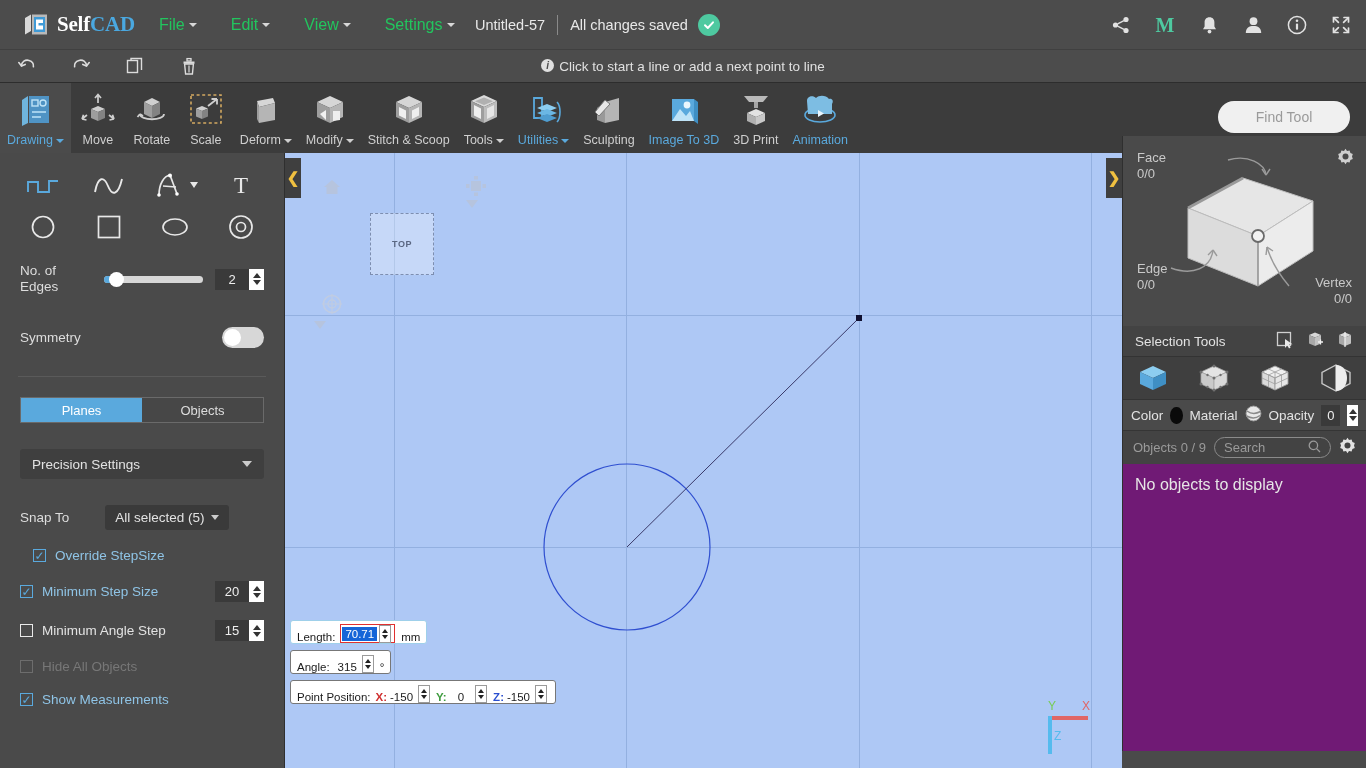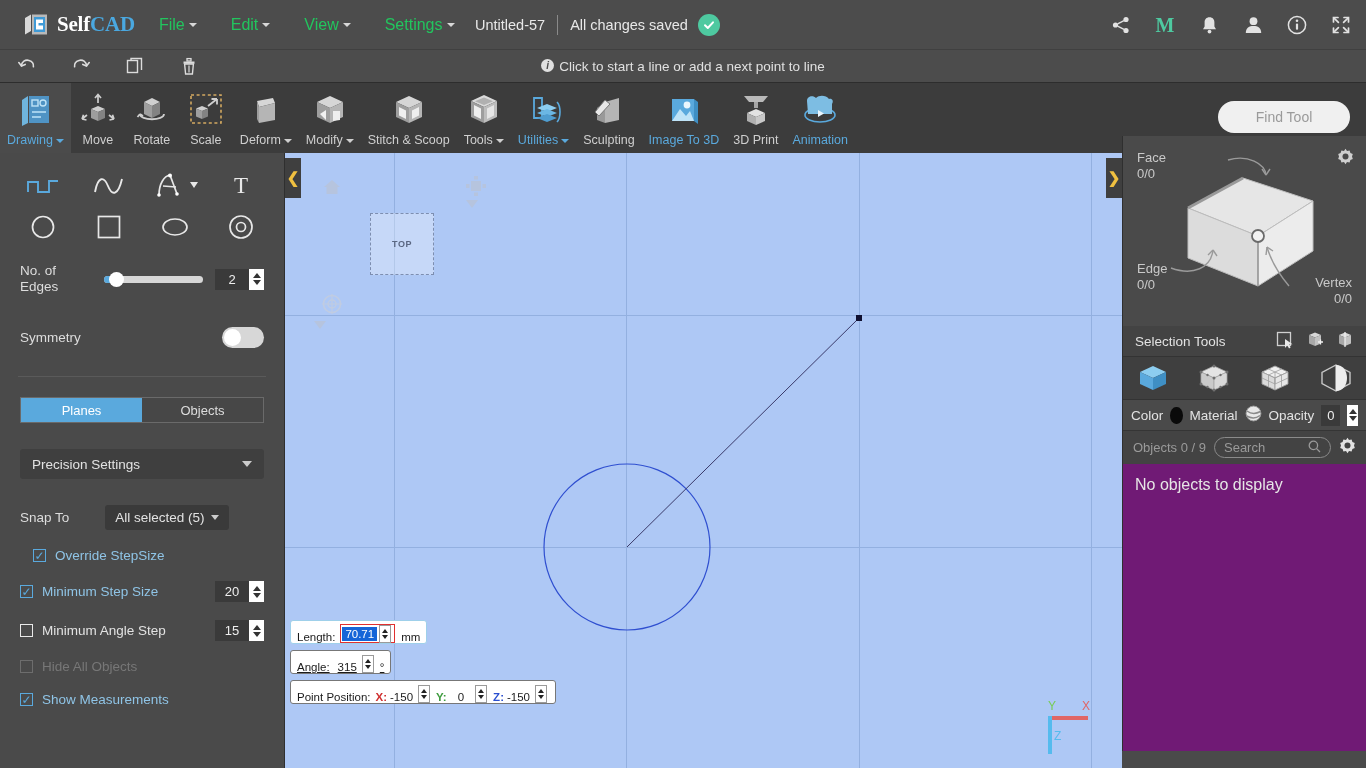--- a/index.html
+++ b/index.html
@@ -717,21 +717,21 @@
       <span class="chip-redbox">
         <span class="chip-val sel">70.71</span>
         <span class="mini-spin">
           <span class="ms-up"></span>
           <span class="ms-dn"></span>
         </span>
       </span>
       <span style="margin-left:6px">mm</span>
     </div>
 
-    <div class="chip" style="left:5px;top:497px;text-decoration:underline;">
+    <div class="chip" style="left:5px;top:497px;">
       <span class="chip-lbl">Angle:</span>
       <span class="chip-val">315</span>
       <span class="mini-spin">
         <span class="ms-up"></span>
         <span class="ms-dn"></span>
       </span>
       <span style="margin-left:4px">°</span>
     </div>
 
     <div class="chip" style="left:5px;top:527px;">

